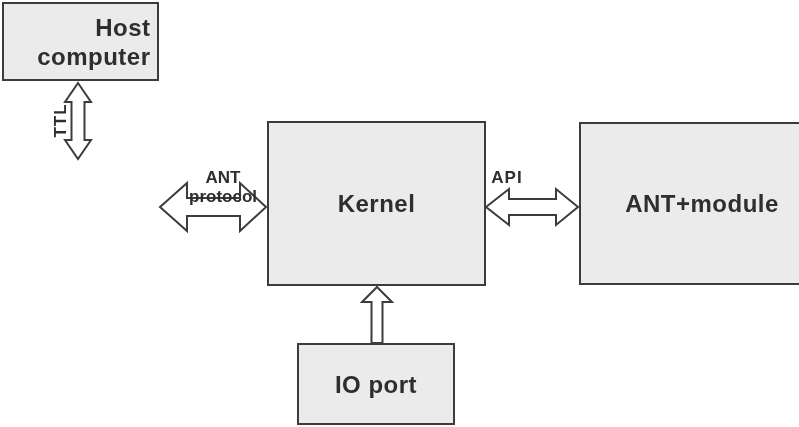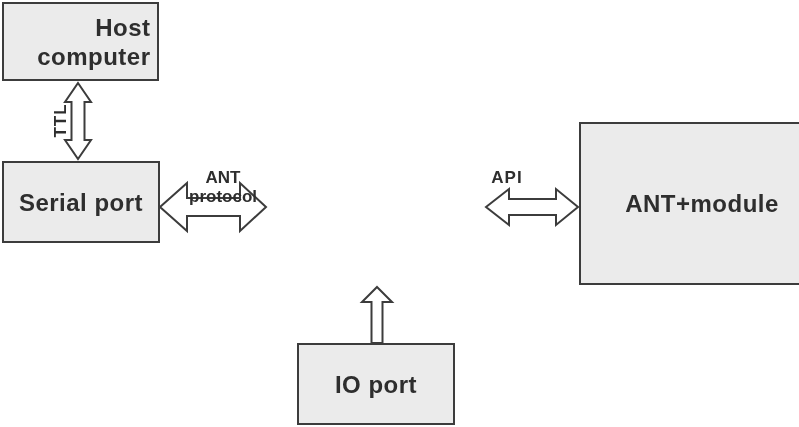--- a/index.html
+++ b/index.html
@@ -90,24 +90,24 @@
 
     <polygon class="arrow-poly" points="486,207 509,189 509,199 556,199 556,189 578,207 556,225 556,215 509,215 509,225"></polygon>
 
     <polygon class="arrow-poly" points="377,287 392,302 382.5,302 382.5,343 371.5,343 371.5,302 362,302"></polygon>
   </svg>
 
   <div class="node" id="node-host">
     <span class="node-label">Host computer</span>
   </div>
 
-  <div class="node" id="node-serial">
-    <span class="node-label">Serial port</span>
+
+  <div class="node" id="node-kernel">
+    <span class="node-label">Kernel</span>
   </div>
-
 
   <div class="node" id="node-ant">
     <span class="node-label">ANT+module</span>
   </div>
 
   <div class="node" id="node-io">
     <span class="node-label">IO port</span>
   </div>
 
   <div class="edge-label" id="label-ttl">TTL</div>

